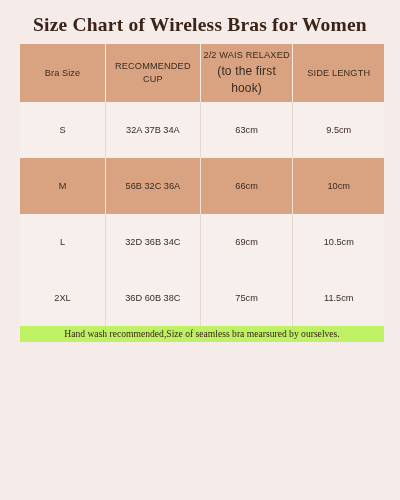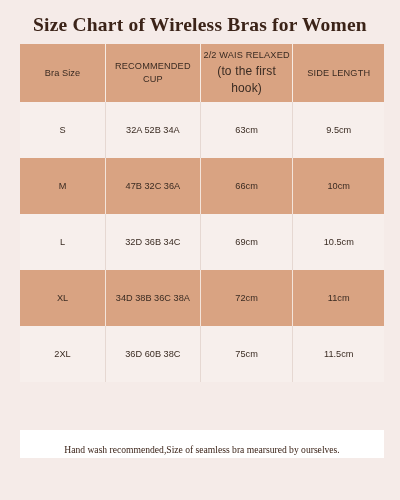--- a/index.html
+++ b/index.html
@@ -86,24 +86,23 @@
   }
   tbody tr.row-dark td:last-child { border-right: none; }
   tbody td {
     height: 56px;
   }
   .footer {
     font-family: "Liberation Serif", serif;
     font-size: 9.6px;
     color: #3b2318;
     text-align: center;
-    background: #ffffff;
-    padding-top: 12px;
+    background: #bef264;
+    padding-top: 0;
     line-height: 1.65;
-    margin-top: 48px;
   }
   .footer .line {
     display: block;
   }
 </style>
 </head>
 <body>
 
 <div class="page">
 
@@ -124,41 +123,35 @@
           <th>
             <span>2/2 WAIS RELAXED</span>
             <span class="sub-note">(to the first hook)</span>
           </th>
           <th>SIDE LENGTH</th>
         </tr>
       </thead>
       <tbody>
         <tr class="row-light">
           <td>S</td>
-          <td>32A 52B 34A</td>
+          <td>32A 37B 34A</td>
           <td>63cm</td>
           <td>9.5cm</td>
         </tr>
         <tr class="row-dark">
           <td>M</td>
-          <td>47B 32C 36A</td>
+          <td>56B 32C 36A</td>
           <td>66cm</td>
           <td>10cm</td>
         </tr>
         <tr class="row-light">
           <td>L</td>
           <td>32D 36B 34C</td>
           <td>69cm</td>
           <td>10.5cm</td>
-        </tr>
-        <tr class="row-dark">
-          <td>XL</td>
-          <td>34D 38B 36C 38A</td>
-          <td>72cm</td>
-          <td>11cm</td>
         </tr>
         <tr class="row-light">
           <td>2XL</td>
           <td>36D 60B 38C</td>
           <td>75cm</td>
           <td>11.5cm</td>
         </tr>
       </tbody>
     </table>
 

